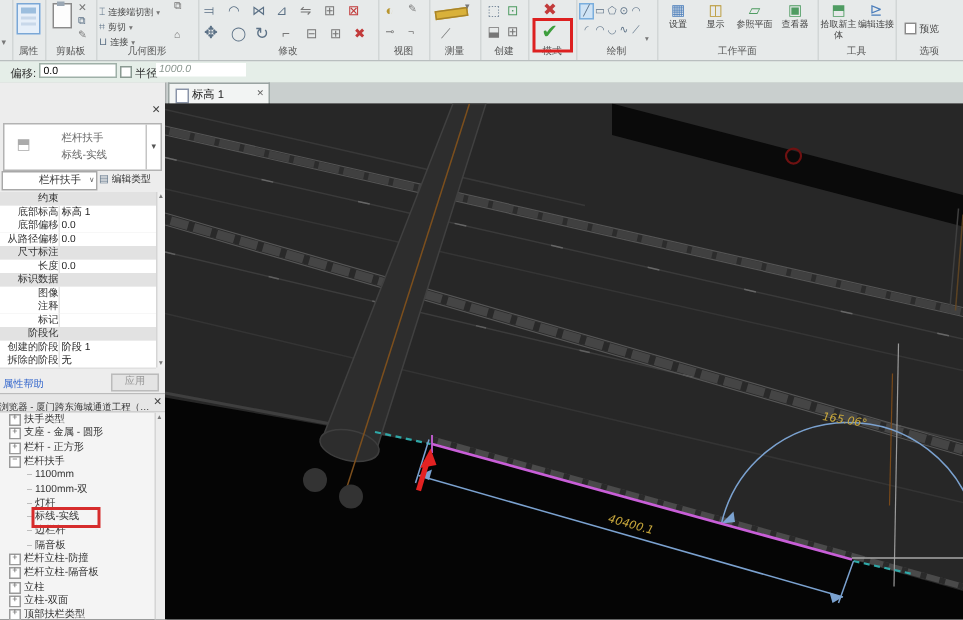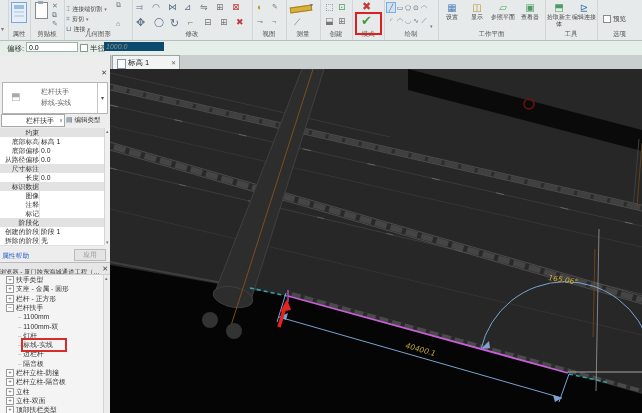--- a/index.html
+++ b/index.html
@@ -165,21 +165,21 @@
       <span class="rtxt" style="position:absolute;left:16px;top:15px;font-size:6.5px;">预览</span>
       <div class="rlabel">选项</div>
     </div>
   </div>
 
   <div class="optbar">
     <span style="position:absolute;left:7px;top:3px;">偏移:</span>
     <input readonly="" style="position: absolute; left: 26px; top: 1px; width: 46px; height: 8px; background: rgb(255, 255, 255); border: 1px solid rgb(159, 176, 168); font-size: 7px; padding: 0px 2px;" value="0.0">
     <span style="position:absolute;left:80px;top:3px;width:6px;height:6px;border:1px solid #8a9a92;background:#fff;"></span>
     <span style="position:absolute;left:90px;top:3px;">半径</span>
-    <input readonly="" style="position: absolute; left: 104px; top: 1px; width: 56px; height: 9px; background: #0c4a6e; border: none; color: rgb(138, 150, 143); font-size: 7px; padding: 0px 2px; font-style: italic;" value="1000.0">
+    <input readonly="" style="position: absolute; left: 104px; top: 1px; width: 56px; height: 9px; background: #ffffff; border: none; color: rgb(138, 150, 143); font-size: 7px; padding: 0px 2px; font-style: italic;" value="1000.0">
   </div>
 
   <div class="tabbar">
     <div class="tab">
       <span style="position:absolute;left:4px;top:3px;width:7px;height:8px;border:1px solid #8a94a8;background:#fff;"></span>
       <span style="position:absolute;left:15px;">标高 1</span>
       <span style="position:absolute;right:3px;font-size:6px;color:#666;">✕</span>
     </div>
   </div>
 

